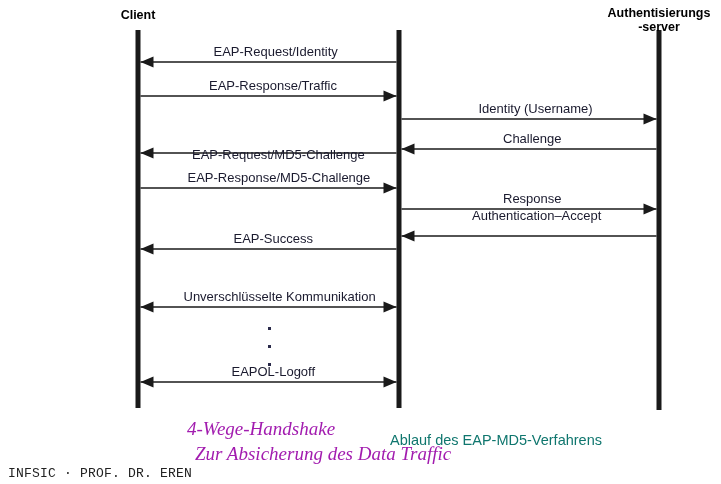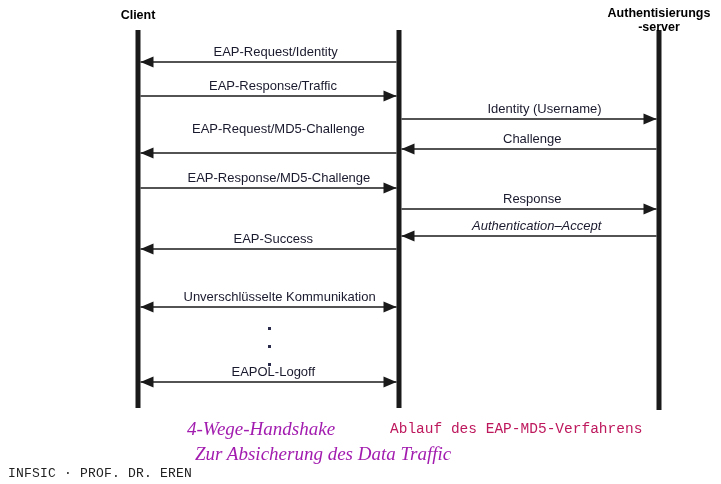--- a/index.html
+++ b/index.html
@@ -37,24 +37,25 @@
   .caption-green{
     position:absolute;
     font-family:"Liberation Serif", serif;
     font-style:italic;
     font-size:19px;
     color:#a21caf;
     white-space:nowrap;
   }
   .caption-black{
     position:absolute;
-    font-family:Liberation Mono, monospace;
+    font-family:Liberation Sans, sans-serif;
     font-size:14.5px;
-    color:#be185d;
+    color:#0f766e;
     white-space:nowrap;
+    margin-top:11px;
   }
   .footer{
     position:absolute;
     font-family:Liberation Mono, monospace;
     font-size:13px;
     color:#222222;
     letter-spacing:0.2px;
     white-space:nowrap;
   }
 </style>
@@ -93,26 +94,26 @@
       <polygon points="140.5,382 153.5,376.5 153.5,387.5" fill="#1a1a1a"></polygon>
     </svg>
 
   <div class="hdr" id="hdr0" style="top: 8px; left: 18px; width: 240px;">Client</div>
   <div class="hdr" id="hdr2" style="top: 6px; left: 539px; width: 240px;">Authentisierungs
 -server</div>
 
   <div id="labels-layer">
       <div class="msg-label" style="top: 44px; left: 213.5px;">EAP-Request/Identity</div>
       <div class="msg-label" style="top: 78px; left: 209px;">EAP-Response/Traffic</div>
-      <div class="msg-label" style="top: 101px; left: 478.5px; margin-left: 9px;">Identity (Username)</div>
+      <div class="msg-label" style="top: 101px; left: 478.5px;">Identity (Username)</div>
       <div class="msg-label" style="top: 131px; left: 503px;">Challenge</div>
-      <div class="msg-label" style="top: 121px; left: 192px;">EAP-Request/MD5-Challenge</div>
+      <div class="msg-label" style="top: 147px; left: 192px;">EAP-Request/MD5-Challenge</div>
       <div class="msg-label" style="top: 170px; left: 187.5px;">EAP-Response/MD5-Challenge</div>
       <div class="msg-label" style="top: 191px; left: 503px;">Response</div>
-      <div class="msg-label" style="top: 218px; left: 472px; font-style: italic;">Authentication–Accept</div>
+      <div class="msg-label" style="top: 208px; left: 472px;">Authentication–Accept</div>
       <div class="msg-label" style="top: 231px; left: 233.5px;">EAP-Success</div>
       <div class="msg-label" style="top: 289px; left: 183.5px;">Unverschlüsselte Kommunikation</div>
       <div class="msg-label" style="top: 364px; left: 231.5px;">EAPOL-Logoff</div>
       <div class="dot" style="left: 268px; top: 327px;"></div>
       <div class="dot" style="left: 268px; top: 345px;"></div>
       <div class="dot" style="left: 268px; top: 363px;"></div>
     </div>
 
   <div class="caption-green" style="left:187px;top:418px;">4-Wege-Handshake</div>
   <div class="caption-green" style="left:187px;top:443px;margin-left:8px;">Zur Absicherung des Data Traffic</div>

